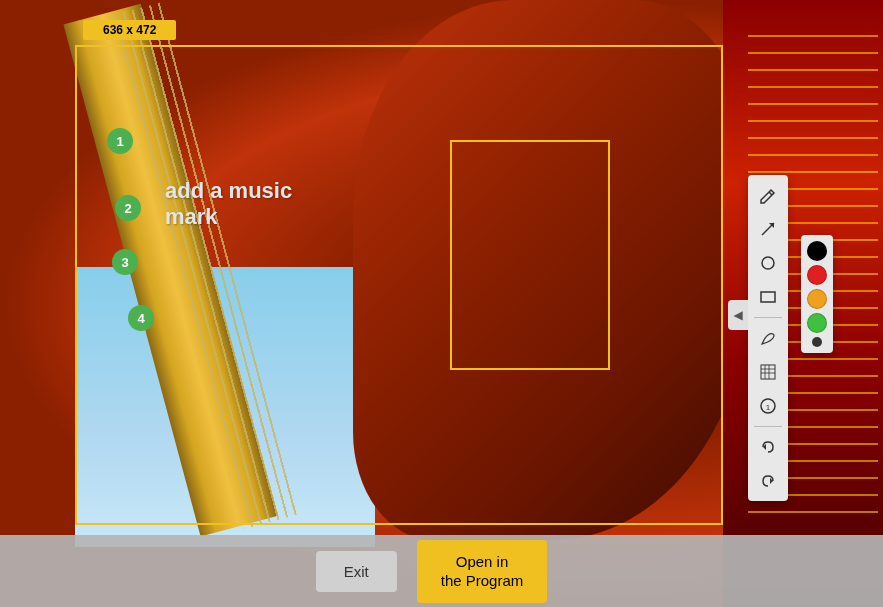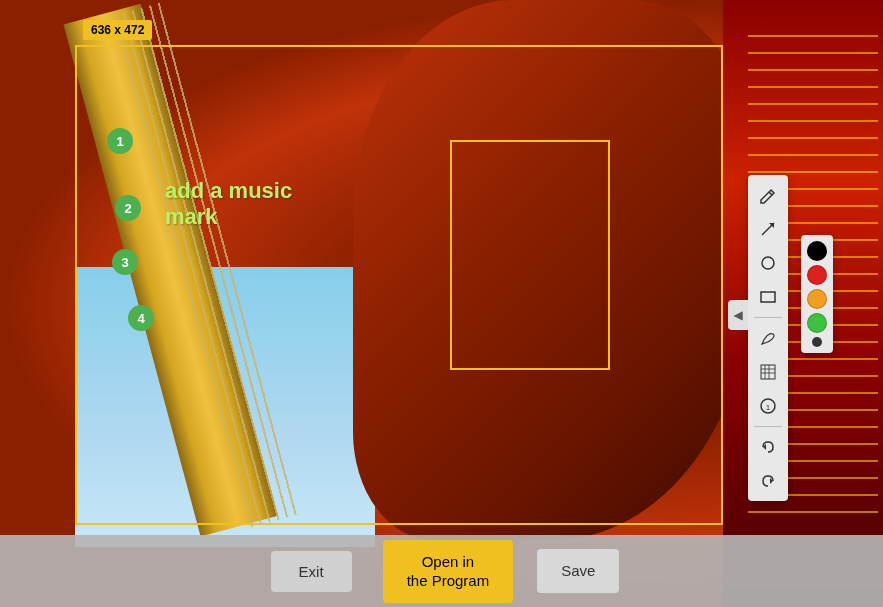--- a/index.html
+++ b/index.html
@@ -133,21 +133,21 @@
 
     
     .dimension-label {
       position: absolute;
       top: 20px;
       left: 83px;
       background: #f0c020;
       color: #000;
       font-size: 12px;
       font-weight: bold;
-      padding: 3px 8px;
+      padding: 3px 20px;
       z-index: 20;
       border-radius: 2px;
     }
 
     
     .marker {
       position: absolute;
       width: 26px;
       height: 26px;
       border-radius: 50%;
@@ -159,21 +159,21 @@
       align-items: center;
       justify-content: center;
       z-index: 15;
     }
 
     
     .annotation-text {
       position: absolute;
       top: 178px;
       left: 165px;
-      color: #bef264;
+      color: #e5e5e5;
       font-size: 22px;
       font-weight: bold;
       z-index: 15;
       line-height: 1.2;
       text-shadow: 1px 1px 2px rgba(0,0,0,0.3);
     }
 
     
     .toolbar {
       position: absolute;
@@ -279,21 +279,21 @@
     }
 
     .btn-exit {
       background: #d0d0d0;
       color: #333;
       border: none;
       padding: 12px 28px;
       font-size: 15px;
       cursor: pointer;
       border-radius: 4px;
-      margin: 0 11px;
+      margin: 0 0;
       font-weight: 500;
     }
 
     .btn-open {
       background: #f0c020;
       color: #000;
       border: none;
       padding: 12px 24px;
       font-size: 15px;
       cursor: pointer;
@@ -413,14 +413,13 @@
 </div>
 
 <div class="collapse-arrow">◀</div>
 
 <div class="bottom-toolbar">
   <button class="btn-exit">Exit</button>
   <button class="btn-open">
     <span>Open in</span><br>
     <span>the Program</span>
   </button>
-  <button class="btn-action">Save</button>
 </div>
 
 </body></html>

